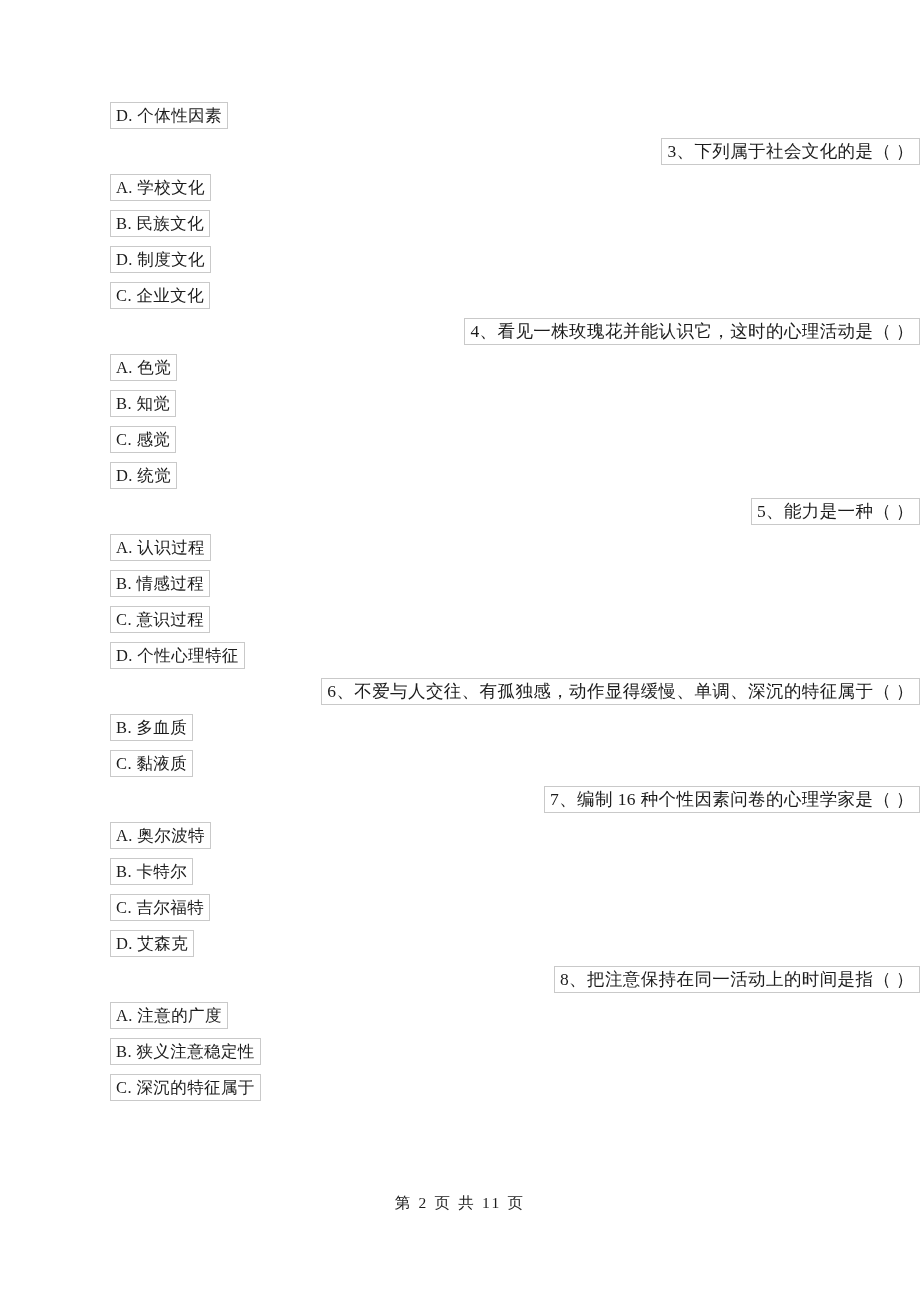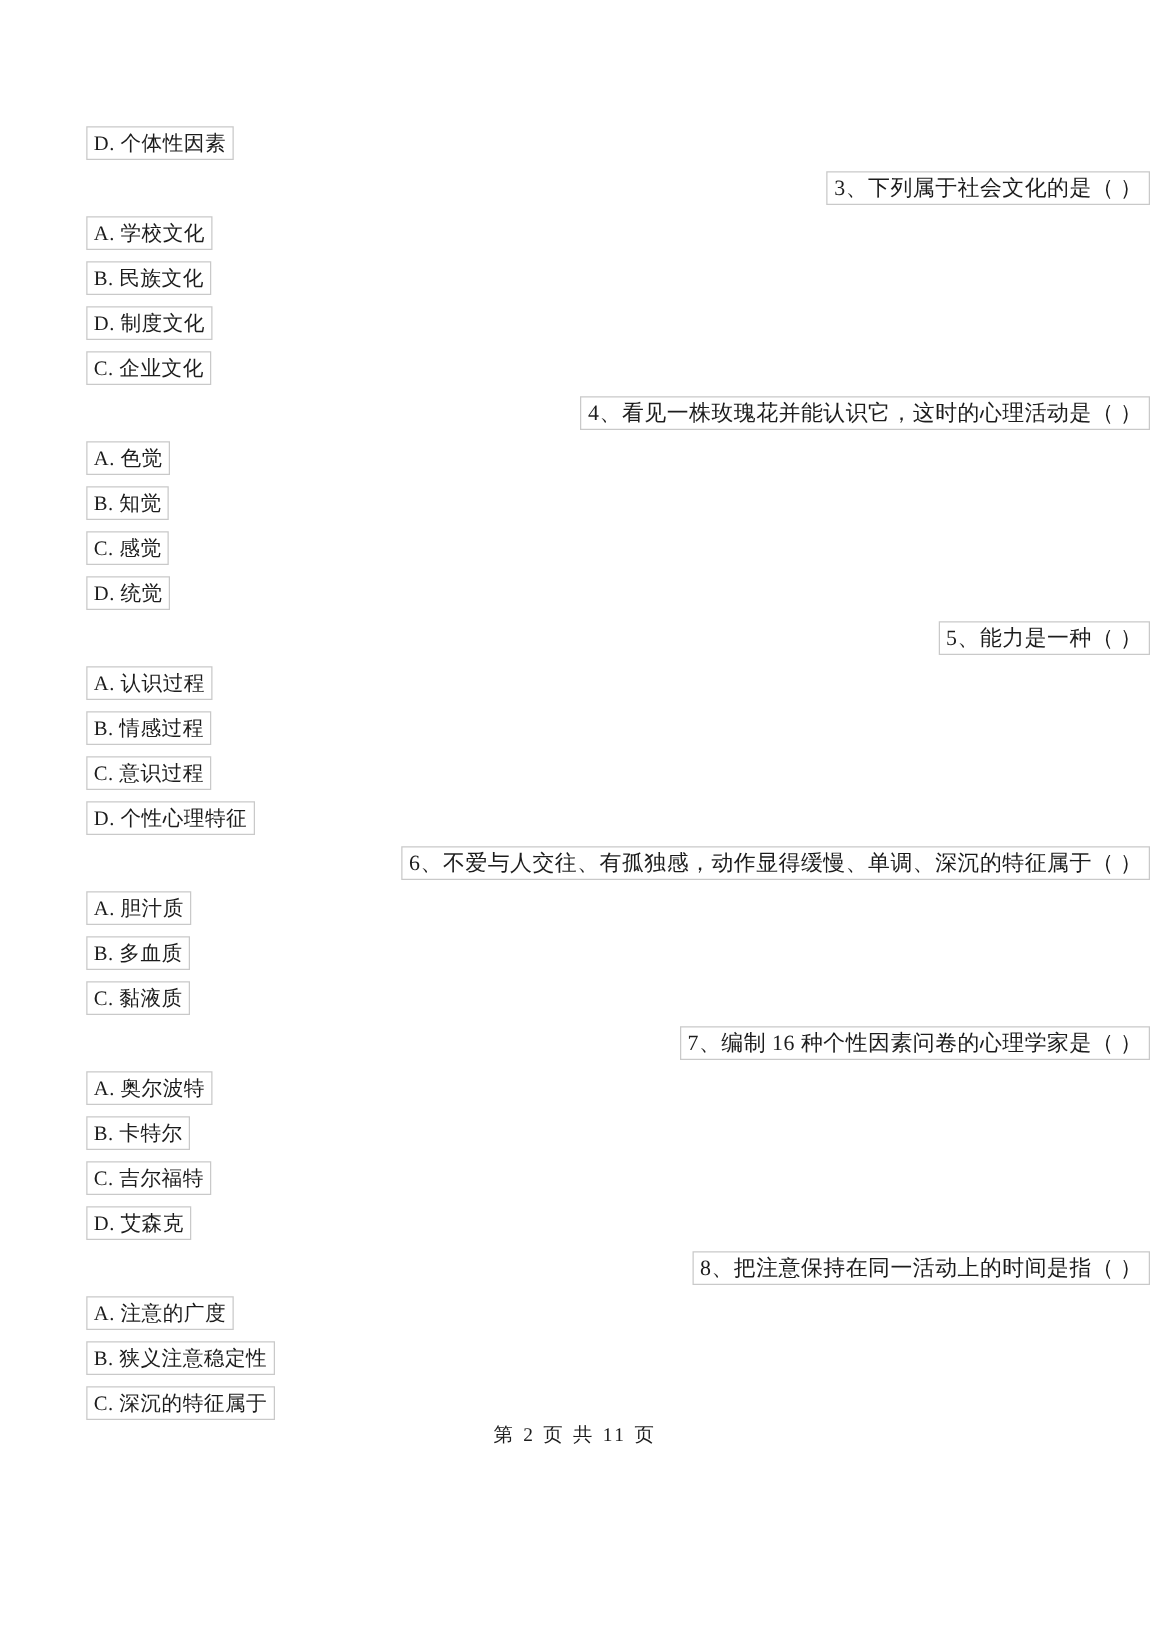--- a/index.html
+++ b/index.html
@@ -53,30 +53,30 @@
 
   .q-line {
     padding-left: 129px;
     text-align: right;
   }
   .q-line .boxed {
     font-size: 17.5px;
   }
 
   .opt-line {
-    padding-left: 69px;
+    padding-left: 110px;
   }
   .opt-line .boxed {
     font-size: 16.5px;
   }
 
   .footer {
     position: absolute;
     left: 0;
-    top: 1138px;
+    top: 1193px;
     width: 920px;
     text-align: center;
     font-size: 15.5px;
     letter-spacing: 2.2px;
     color: #1c1c1c;
     font-family: "Liberation Serif", "DejaVu Serif", serif;
   }
   .footer .pg-num {
     letter-spacing: 2.2px;
   }
@@ -97,21 +97,20 @@
       <div class="line opt-line"><span class="boxed">A. 色觉</span></div>
       <div class="line opt-line"><span class="boxed">B. 知觉</span></div>
       <div class="line opt-line"><span class="boxed">C. 感觉</span></div>
       <div class="line opt-line"><span class="boxed">D. 统觉</span></div>
       <div class="line q-line"><span class="boxed">5、能力是一种（      ）</span></div>
       <div class="line opt-line"><span class="boxed">A. 认识过程</span></div>
       <div class="line opt-line"><span class="boxed">B. 情感过程</span></div>
       <div class="line opt-line"><span class="boxed">C. 意识过程</span></div>
       <div class="line opt-line"><span class="boxed">D. 个性心理特征</span></div>
       <div class="line q-line"><span class="boxed">6、不爱与人交往、有孤独感，动作显得缓慢、单调、深沉的特征属于（      ）</span></div>
-      <div class="line opt-line"><span class="boxed">A. 胆汁质</span></div>
       <div class="line opt-line"><span class="boxed">B. 多血质</span></div>
       <div class="line opt-line"><span class="boxed">C. 黏液质</span></div>
       <div class="line q-line"><span class="boxed">7、编制 16 种个性因素问卷的心理学家是（      ）</span></div>
       <div class="line opt-line"><span class="boxed">A. 奥尔波特</span></div>
       <div class="line opt-line"><span class="boxed">B. 卡特尔</span></div>
       <div class="line opt-line"><span class="boxed">C. 吉尔福特</span></div>
       <div class="line opt-line"><span class="boxed">D. 艾森克</span></div>
       <div class="line q-line"><span class="boxed">8、把注意保持在同一活动上的时间是指（      ）</span></div>
       <div class="line opt-line"><span class="boxed">A. 注意的广度</span></div>
       <div class="line opt-line"><span class="boxed">B. 狭义注意稳定性</span></div>

